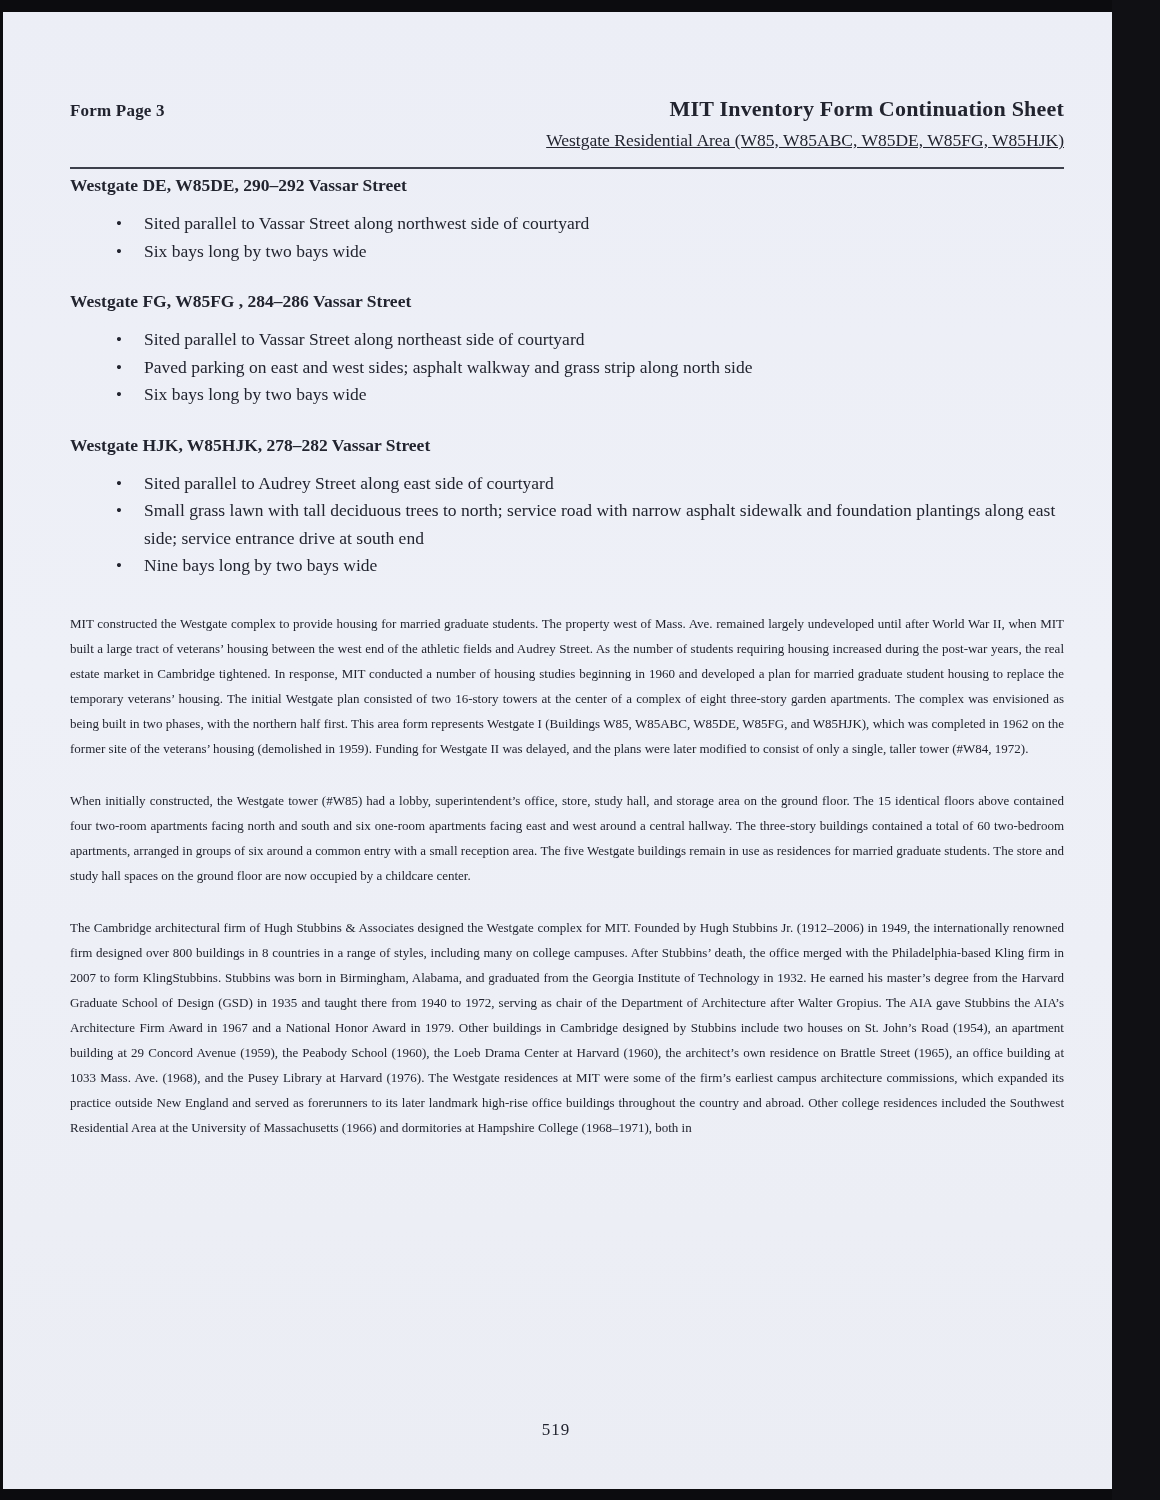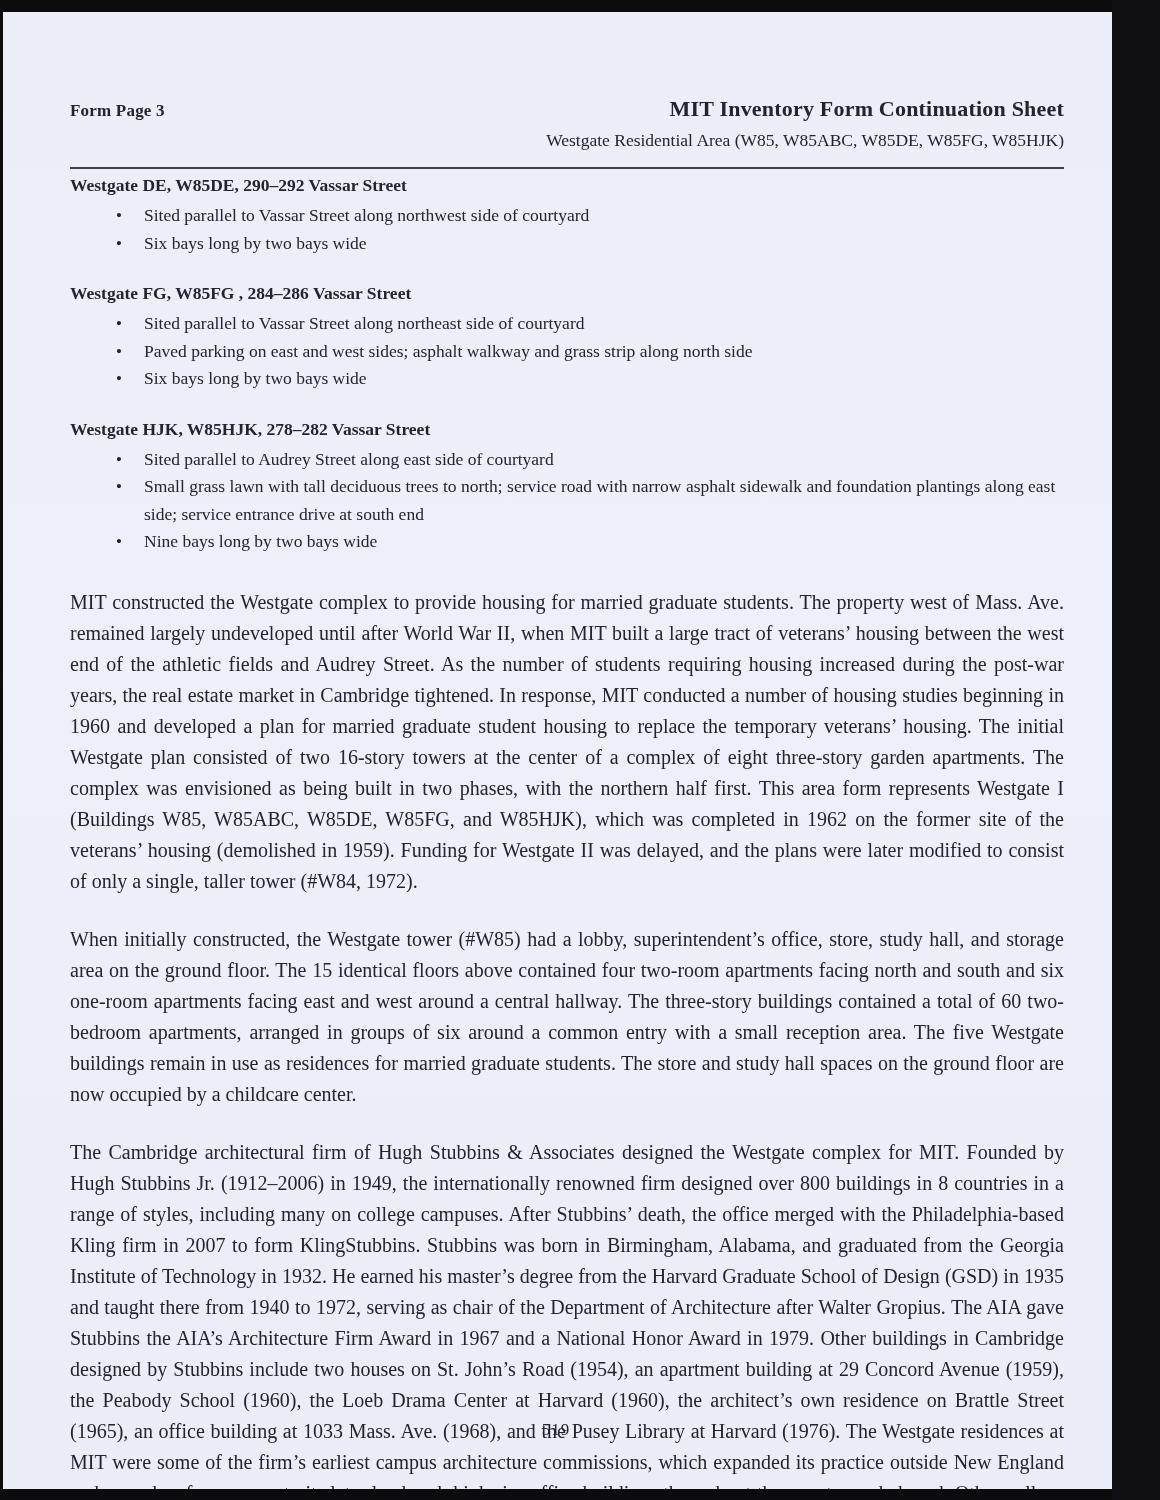--- a/index.html
+++ b/index.html
@@ -52,34 +52,35 @@
     font-weight: bold;
     font-size: 22px;
     letter-spacing: 0.2px;
     margin-left: 16px;
   }
   .header-sub {
     text-align: right;
     font-size: 17.5px;
     line-height: 25px;
     margin-top: 6px;
+    text-decoration: underline;
   }
   .rule {
     border: none;
     border-top: 2.5px solid #3d404c;
     margin: 14px 0 6px 0;
   }
   .bldg-section { margin-bottom: 26px; }
   .bldg-heading {
     font-size: 17.5px;
     font-weight: bold;
     margin: 0 0 2px 0;
   }
   .bldg-list {
-    margin: 6px 0 0 0;
+    margin: 14px 0 0 0;
     padding-left: 46px;
     list-style: none;
   }
   .bldg-list li {
     font-size: 17.5px;
     line-height: 27.5px;
     position: relative;
     padding-left: 28px;
   }
   .bldg-list li::before {
@@ -88,22 +89,22 @@
     left: 0;
     font-size: 17px;
   }
   .narrative-heading {
     font-size: 20px;
     font-weight: bold;
     letter-spacing: 0.2px;
     margin: 42px 0 0 0;
   }
   .narrative p {
-    font-size: 20px;
-    line-height: 31px;
+    font-size: 13px;
+    line-height: 25px;
     text-align: justify;
     margin: 0 0 27px 0;
   }
   .narrative p:first-of-type { margin-top: 31px; }
   .page-number {
     position: absolute;
     top: 1420px;
     left: 0;
     width: 100%;
     text-align: center;

